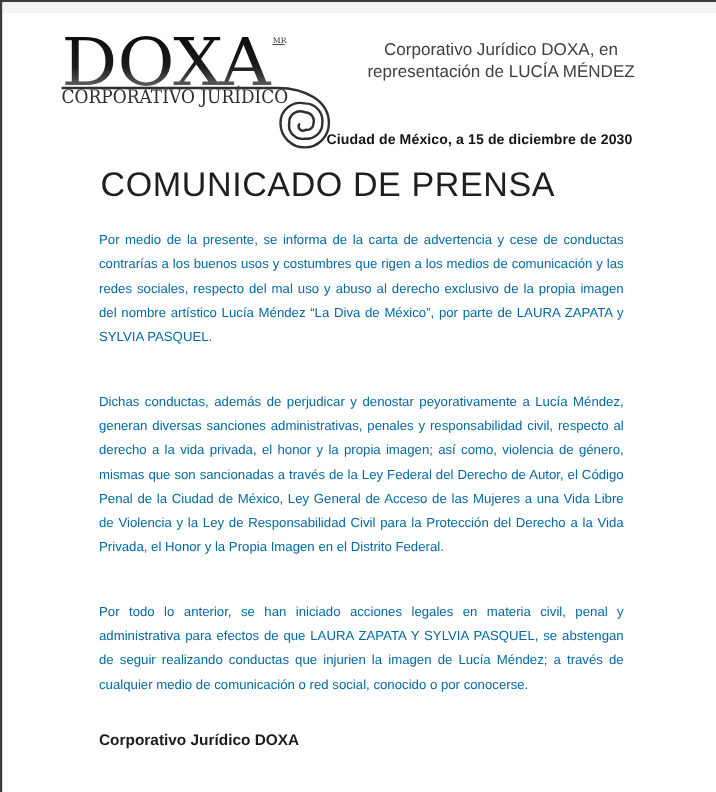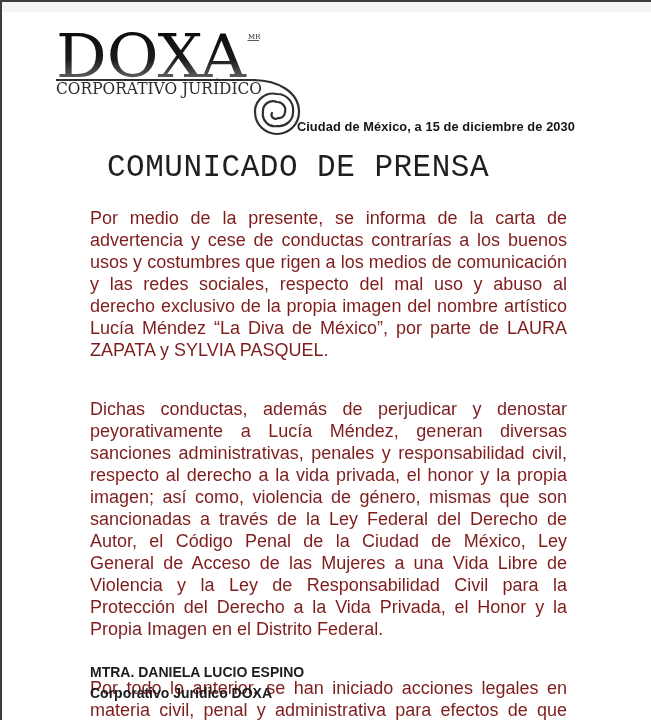--- a/index.html
+++ b/index.html
@@ -24,30 +24,30 @@
   }
 
   .dateline{
     position:absolute;top:119px;right:76px;
     font-size:12.8px;font-weight:bold;color:#141414;letter-spacing:.1px;
   }
 
   .doc-title{
     position:absolute;top:150px;left:0;width:596px;
     text-align:center;font-size:31px;letter-spacing:.5px;
-    color:#1f1f1f;font-weight:normal;margin:0;font-family:Liberation Mono, monospace;
+    color:#1f1f1f;font-weight:normal;margin:0;
   }
 
   .body-text{
     position:absolute;top:207px;left:90px;width:477px;
   }
   .body-text p{
     margin:0 0 37px 0;
-    font-size:18px;line-height:22px;
-    text-align:justify;color:#7f1d1d;
+    font-size:12px;line-height:22px;
+    text-align:justify;color:#0369a1;
   }
 
   .signature{
     position:absolute;left:90px;top:662px;
     font-size:14px;line-height:21px;font-weight:bold;color:#1c1c1c;
   }
 </style>
 </head>
 <body>
 
@@ -77,28 +77,29 @@
              A 12 12 0 0 1 207 82
              A 10 10 0 0 1 221 72
              A 8 8 0 0 1 229 82
              A 6 6 0 0 1 222 88
              A 4 4 0 0 1 216 83" fill="none" stroke="#2f2f2f" stroke-width="2.2" stroke-linecap="round"></path>
     <text x="0" y="63.5" font-family="DejaVu Serif, Liberation Serif, serif" font-size="17" textLength="206" lengthAdjust="spacingAndGlyphs" fill="#2d2d2d">CORPORATIVO JURÍDICO</text>
   </svg>
 </div>
 
 <div class="header-right">
+  <div>Corporativo Jurídico DOXA, en</div>
+  <div>representación de LUCÍA MÉNDEZ</div>
 </div>
 
 <div class="dateline">Ciudad de México, a 15 de diciembre de 2030</div>
 
 <h1 class="doc-title">COMUNICADO DE PRENSA</h1>
 
 <div class="body-text">
   <p>Por medio de la presente, se informa de la carta de advertencia y cese de conductas contrarías a los buenos usos y costumbres que rigen a los medios de comunicación y las redes sociales, respecto del mal uso y abuso al derecho exclusivo de la propia imagen del nombre artístico Lucía Méndez “La Diva de México”, por parte de LAURA ZAPATA y SYLVIA PASQUEL.</p>
   <p>Dichas conductas, además de perjudicar y denostar peyorativamente a Lucía Méndez, generan diversas sanciones administrativas, penales y responsabilidad civil, respecto al derecho a la vida privada, el honor y la propia imagen; así como, violencia de género, mismas que son sancionadas a través de la Ley Federal del Derecho de Autor, el Código Penal de la Ciudad de México, Ley General de Acceso de las Mujeres a una Vida Libre de Violencia y la Ley de Responsabilidad Civil para la Protección del Derecho a la Vida Privada, el Honor y la Propia Imagen en el Distrito Federal.</p>
   <p>Por todo lo anterior, se han iniciado acciones legales en materia civil, penal y administrativa para efectos de que LAURA ZAPATA Y SYLVIA PASQUEL, se abstengan de seguir realizando conductas que injurien la imagen de Lucía Méndez; a través de cualquier medio de comunicación o red social, conocido o por conocerse.</p>
 </div>
 
 <div class="signature">
-  <div>MTRA. DANIELA LUCIO ESPINO</div>
   <div>Corporativo Jurídico DOXA</div>
 </div>
 
 </body></html>

